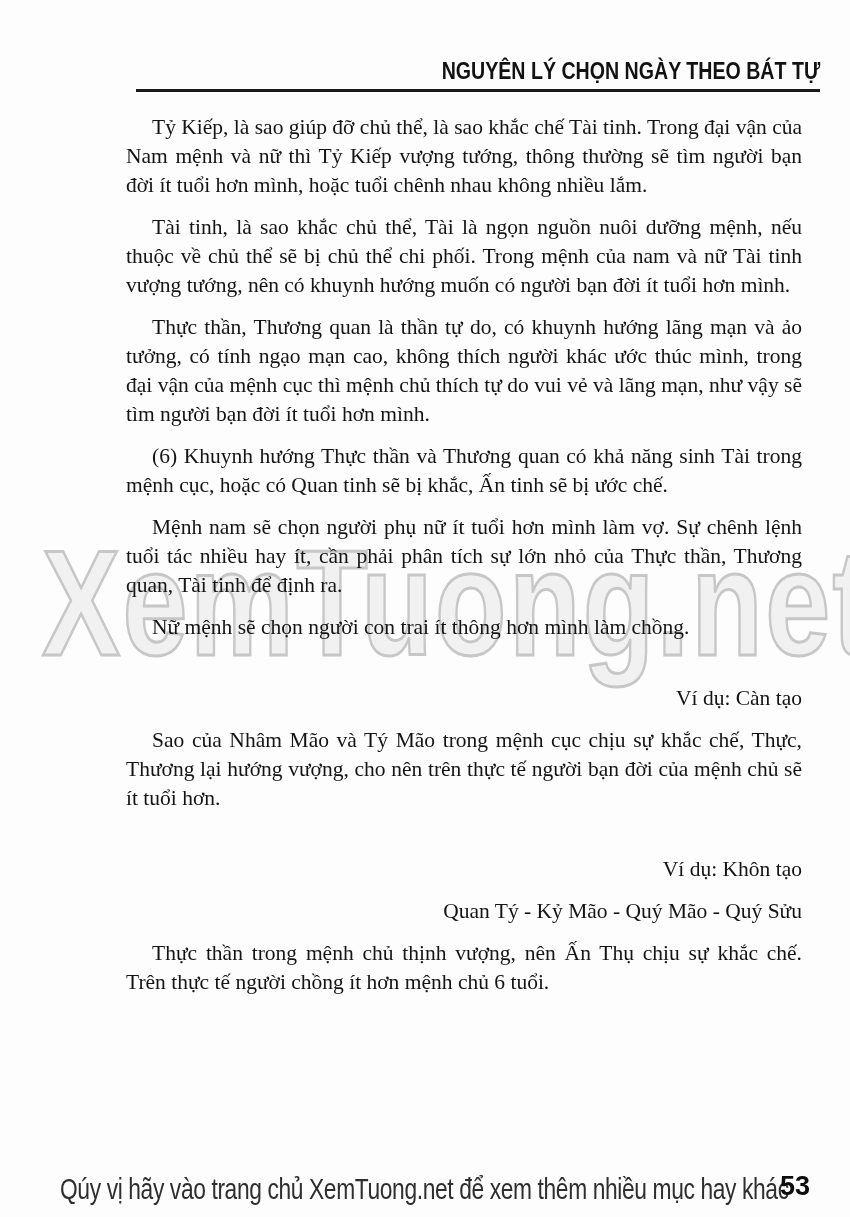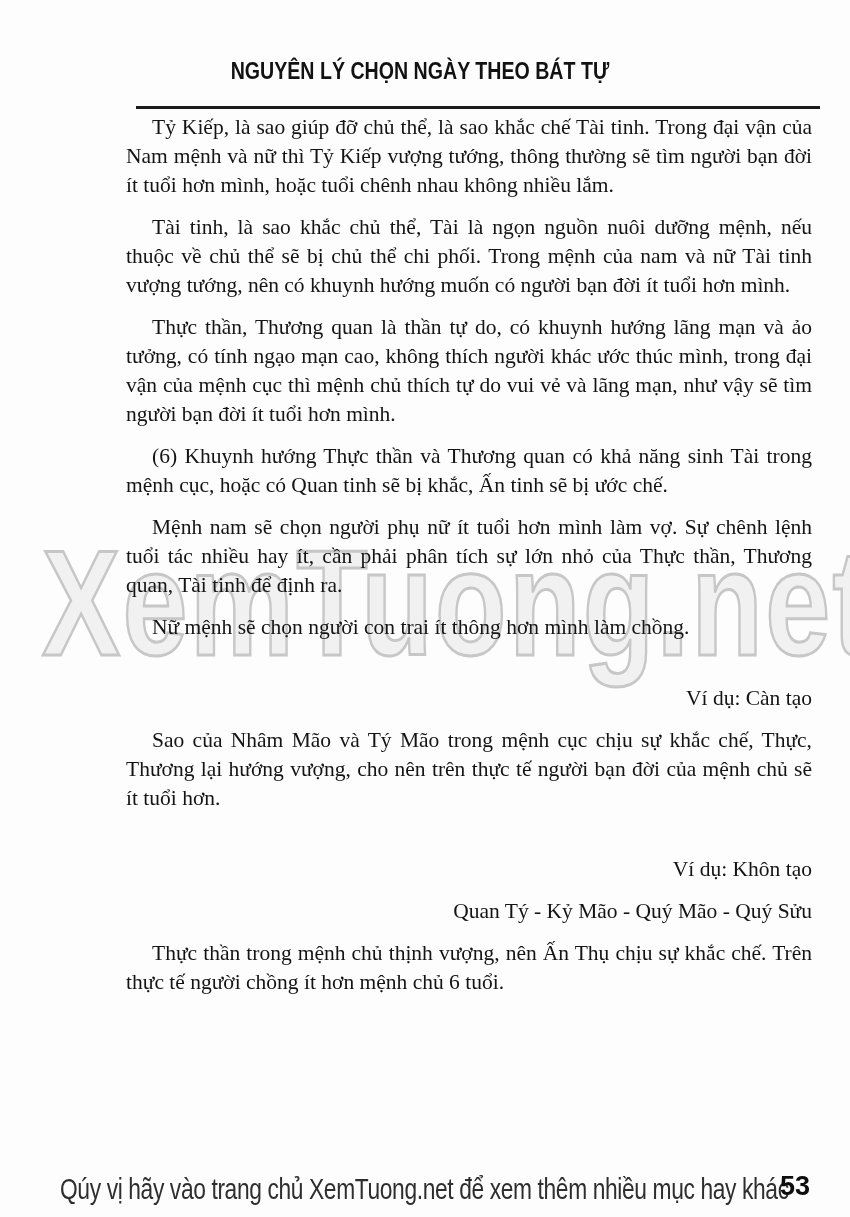--- a/index.html
+++ b/index.html
@@ -33,22 +33,23 @@
     pointer-events: none;
   }
 
   
   .header {
     position: absolute;
     top: 58px;
     left: 136px;
     right: 30px;
     z-index: 1;
+    text-align: right;
     border-bottom: 3px solid #1b1b1b;
-    padding-bottom: 21px;
+    padding-bottom: 4px;
   }
   .header-title {
     display: inline-block;
     font-family: "Liberation Sans", "DejaVu Sans", sans-serif;
     font-weight: bold;
     font-size: 24.5px;
     line-height: 1.1;
     color: #121212;
     white-space: nowrap;
     transform: scaleX(0.8);
@@ -62,21 +63,21 @@
     left: 126px;
     width: 692px;
     z-index: 1;
     font-family: "Liberation Serif", "DejaVu Serif", serif;
     font-size: 21.5px;
     line-height: 29px;
     color: #141414;
     text-align: justify;
   }
   .content p {
-    margin: 0 6px 13px 0;
+    margin: 0 16px 13px 0;
     text-indent: 26px;
   }
   .content p.example-gap { margin-top: 42px; }
   .content p.no-justify { text-align: right; }
 
   
   .footer {
     position: absolute;
     left: 60px;
     bottom: 10px;

